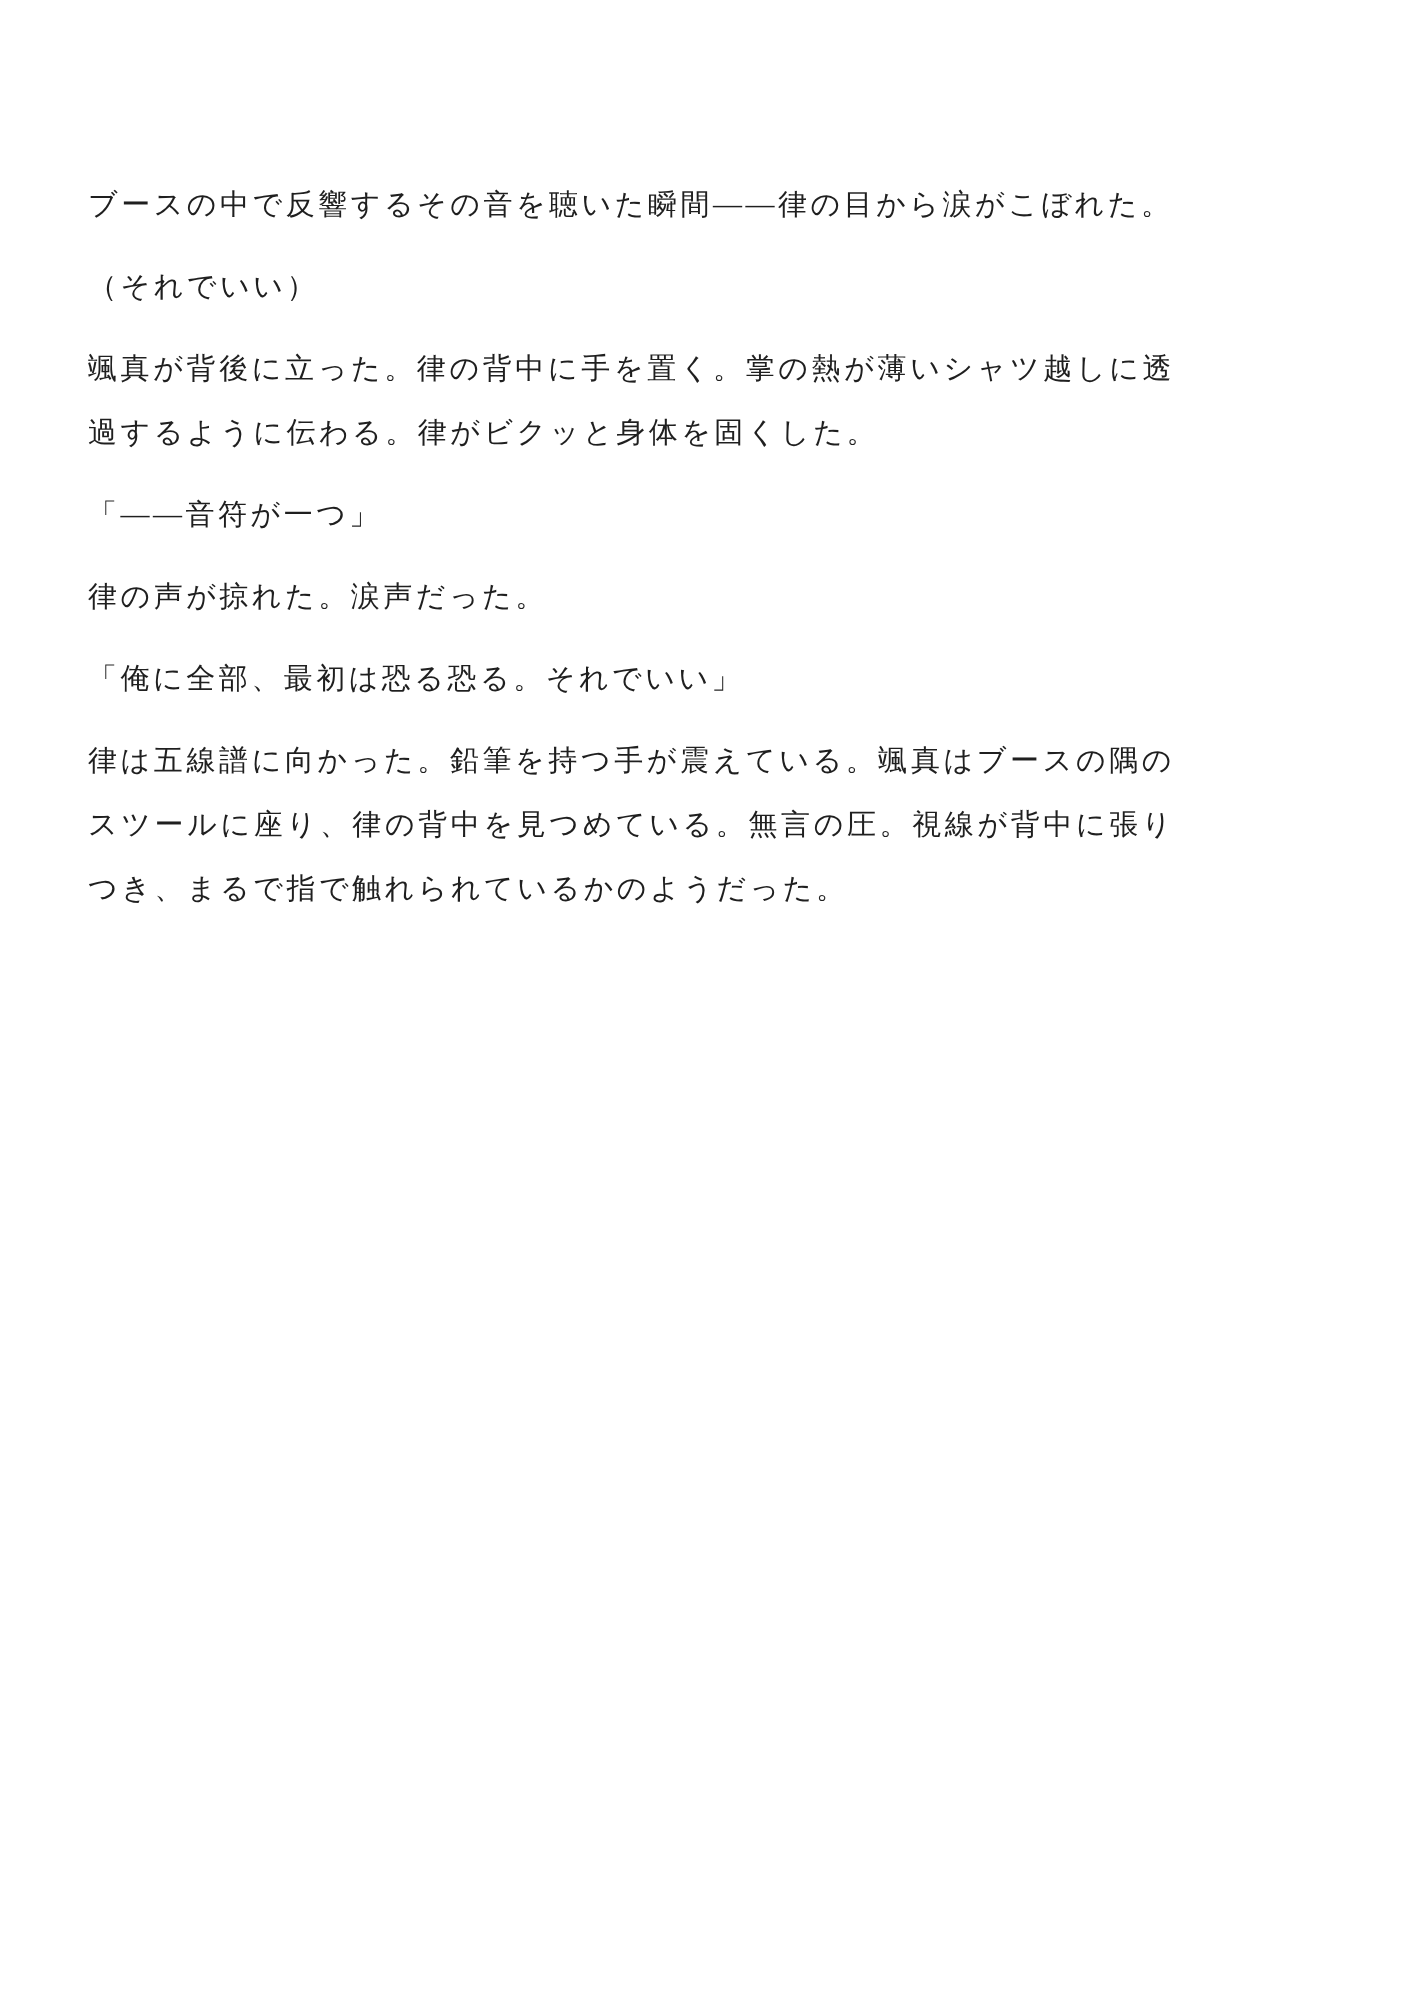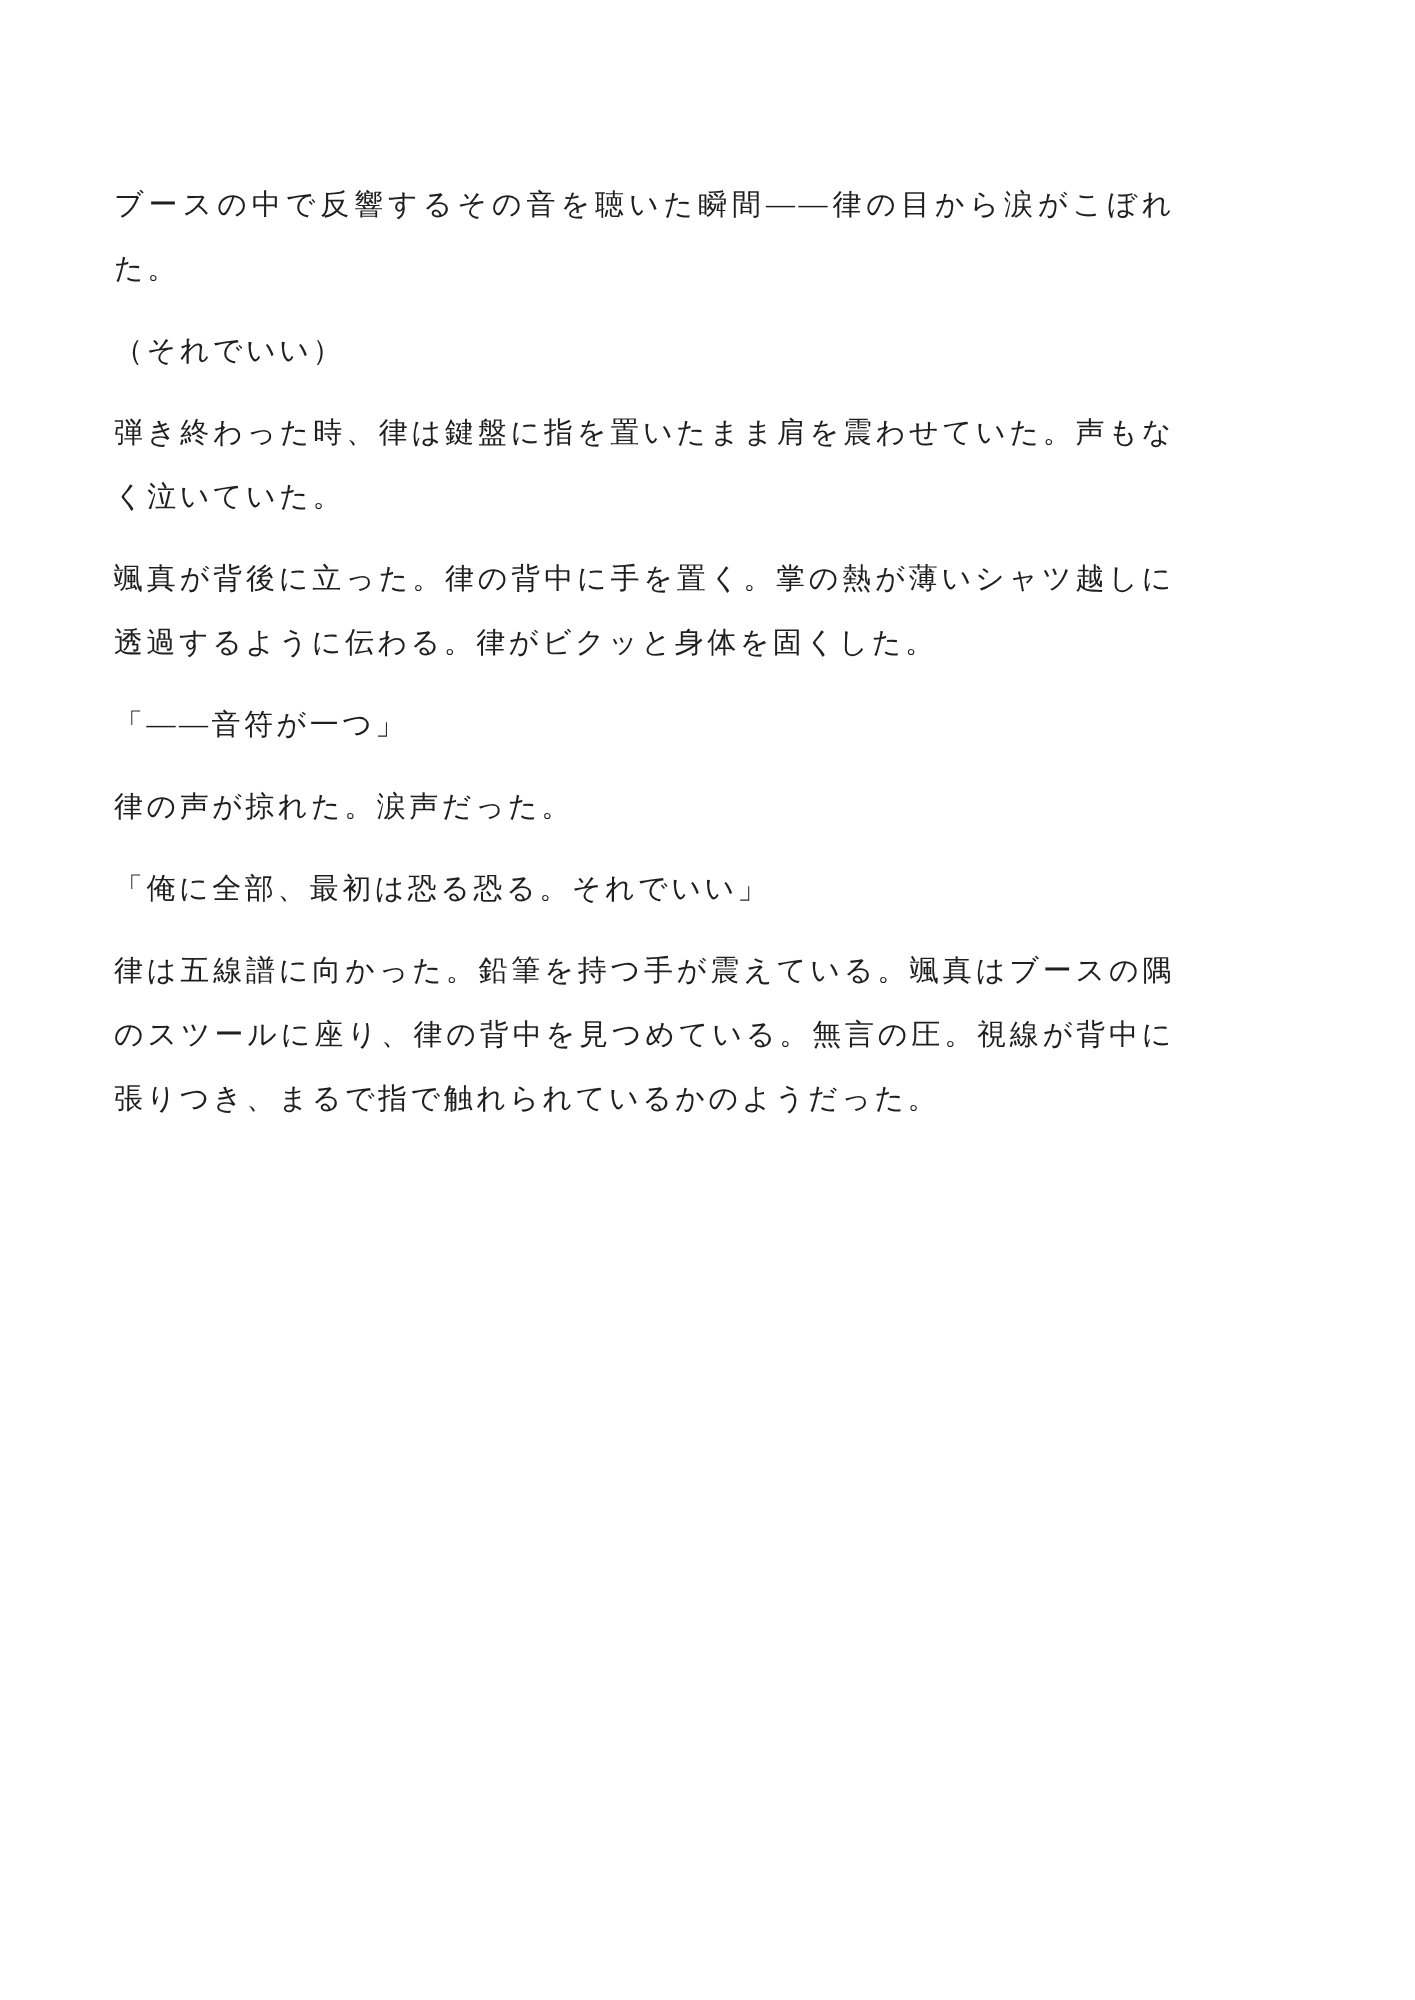--- a/index.html
+++ b/index.html
@@ -10,39 +10,38 @@
   body {
     width: 1415px;
     height: 2000px;
     overflow: hidden;
     font-family: "Liberation Serif", "DejaVu Serif", serif;
   }
   .page {
     box-sizing: border-box;
     width: 1415px;
     height: 2000px;
-    padding: 172px 240px 0 114px;
+    padding: 172px 240px 0 88px;
     background: #ffffff;
   }
   .page p {
     margin: 0 0 18px 0;
     font-size: 29px;
     line-height: 64px;
     letter-spacing: 3.5px;
     color: #1f1f1f;
     text-align: justify;
     word-break: normal;
     font-weight: 400;
   }
 </style>
 </head>
 <body>
 
 <main class="page">
   <p>ブースの中で反響するその音を聴いた瞬間——律の目から涙がこぼれた。</p>
   <p>（それでいい）</p>
-  <p>弾き終わった時、律は鍵盤に指を置いたまま肩を震わせていた。声もなく泣いていた。</p>
   <p>颯真が背後に立った。律の背中に手を置く。掌の熱が薄いシャツ越しに透過するように伝わる。律がビクッと身体を固くした。</p>
   <p>「——音符が一つ」</p>
   <p>律の声が掠れた。涙声だった。</p>
   <p>「俺に全部、最初は恐る恐る。それでいい」</p>
   <p>律は五線譜に向かった。鉛筆を持つ手が震えている。颯真はブースの隅のスツールに座り、律の背中を見つめている。無言の圧。視線が背中に張りつき、まるで指で触れられているかのようだった。</p>
 </main>
 
 </body></html>

